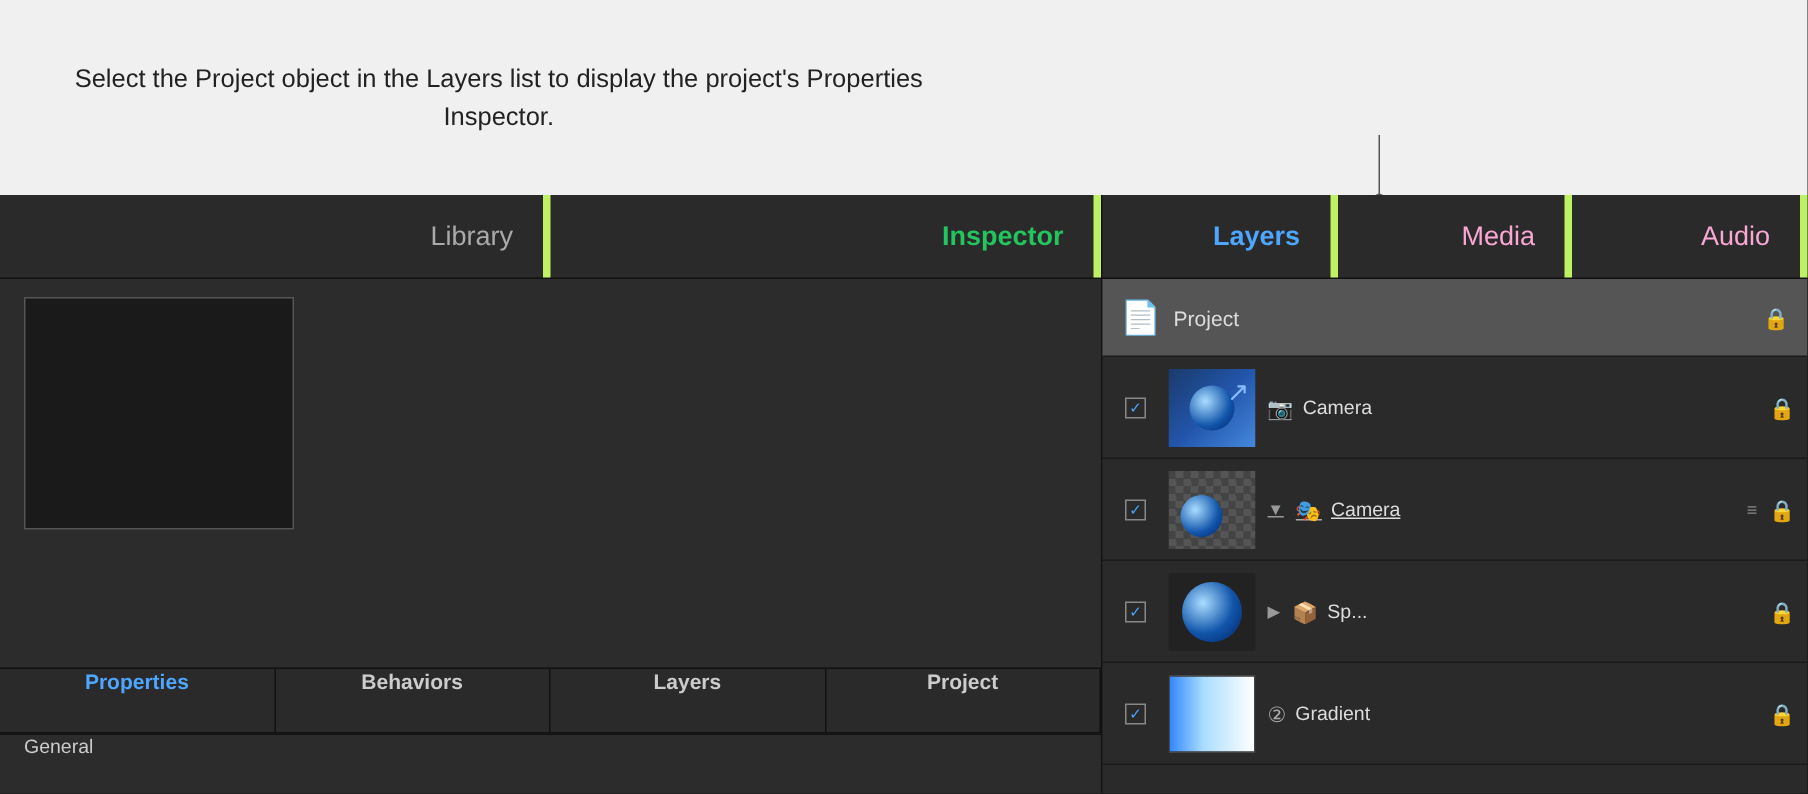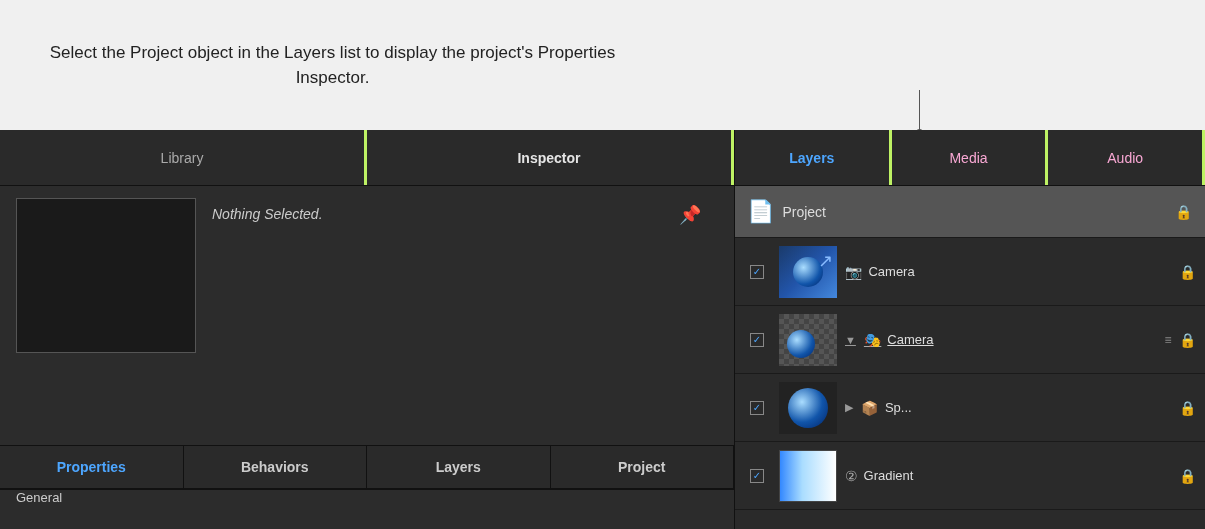--- a/index.html
+++ b/index.html
@@ -71,31 +71,31 @@
 
     .tab-left {
       display: flex;
       width: 735px;
       border-right: 1px solid #111;
     }
 
     .tab-item {
       display: flex;
       align-items: center;
-      justify-content: center;
+      justify-content: flex-end;
       padding: 0 20px;
-      font-size: 14px;
+      font-size: 18px;
       font-weight: 500;
       color: #aaa;
       cursor: pointer;
-      border-right: 3px solid #bef264;
+      border-right: 5px solid #bef264;
       flex: 1;
     }
     .tab-item.active {
-      color: #e5e5e5;
+      color: #22c55e;
       font-weight: 600;
     }
 
     .tab-right {
       display: flex;
       flex: 1;
     }
     .tab-right .tab-item {
       color: #4da6ff;
       font-weight: 600;
@@ -161,21 +161,21 @@
     .bottom-tabs {
       display: flex;
       height: 44px;
       background: #2a2a2a;
       border-top: 1px solid #111;
       border-bottom: 1px solid #111;
     }
 
     .bottom-tab {
       display: flex;
-      align-items: center;
+      align-items: flex-start;
       justify-content: center;
       flex: 1;
       font-size: 14px;
       font-weight: 600;
       color: #ccc;
       cursor: pointer;
       border-right: 1px solid #111;
     }
     .bottom-tab.active {
       color: #4da6ff;
@@ -399,24 +399,20 @@
         <span>Audio</span>
       </div>
     </div>
   </div>
 
   <div class="content-area">
 
     <div class="left-panel">
       <div class="preview-row">
         <div class="preview-box"></div>
-        <div class="nothing-selected">
-          <span class="nothing-text">Nothing Selected.</span>
-          <span class="pin-icon">📌</span>
-        </div>
       </div>
 
       <div class="bottom-tabs">
         <div class="bottom-tab active">
           <span>Properties</span>
         </div>
         <div class="bottom-tab">
           <span>Behaviors</span>
         </div>
         <div class="bottom-tab">

